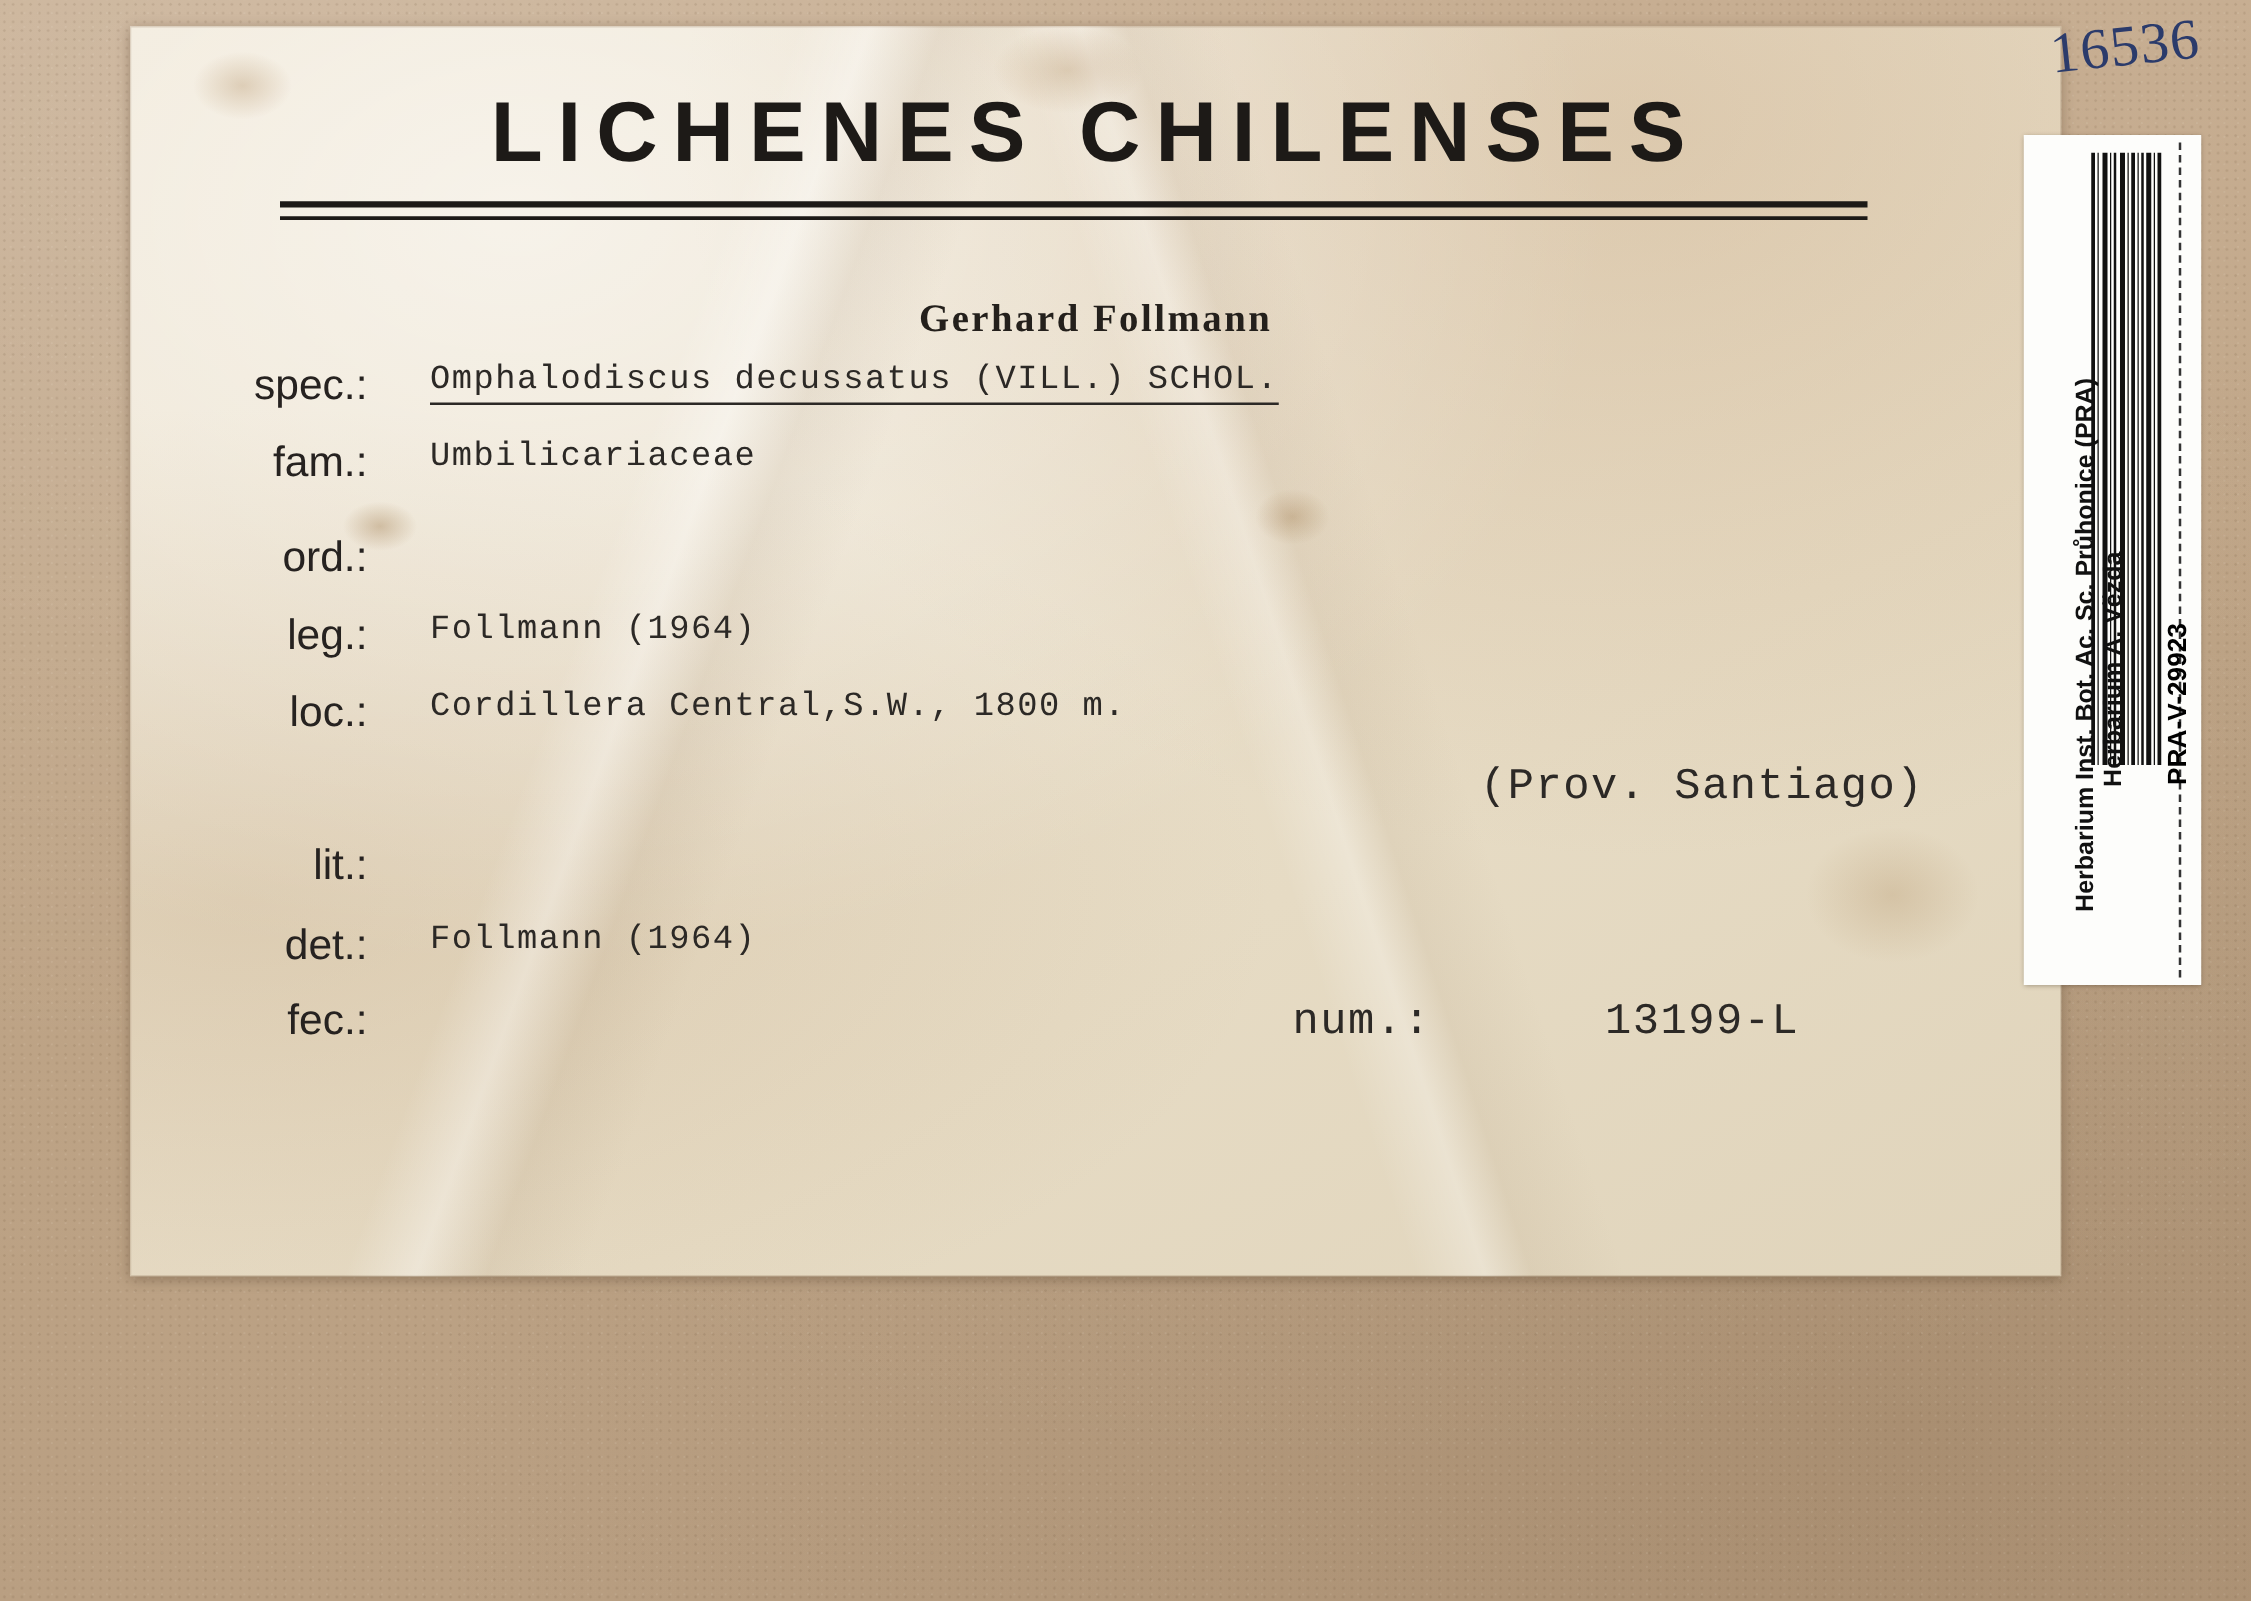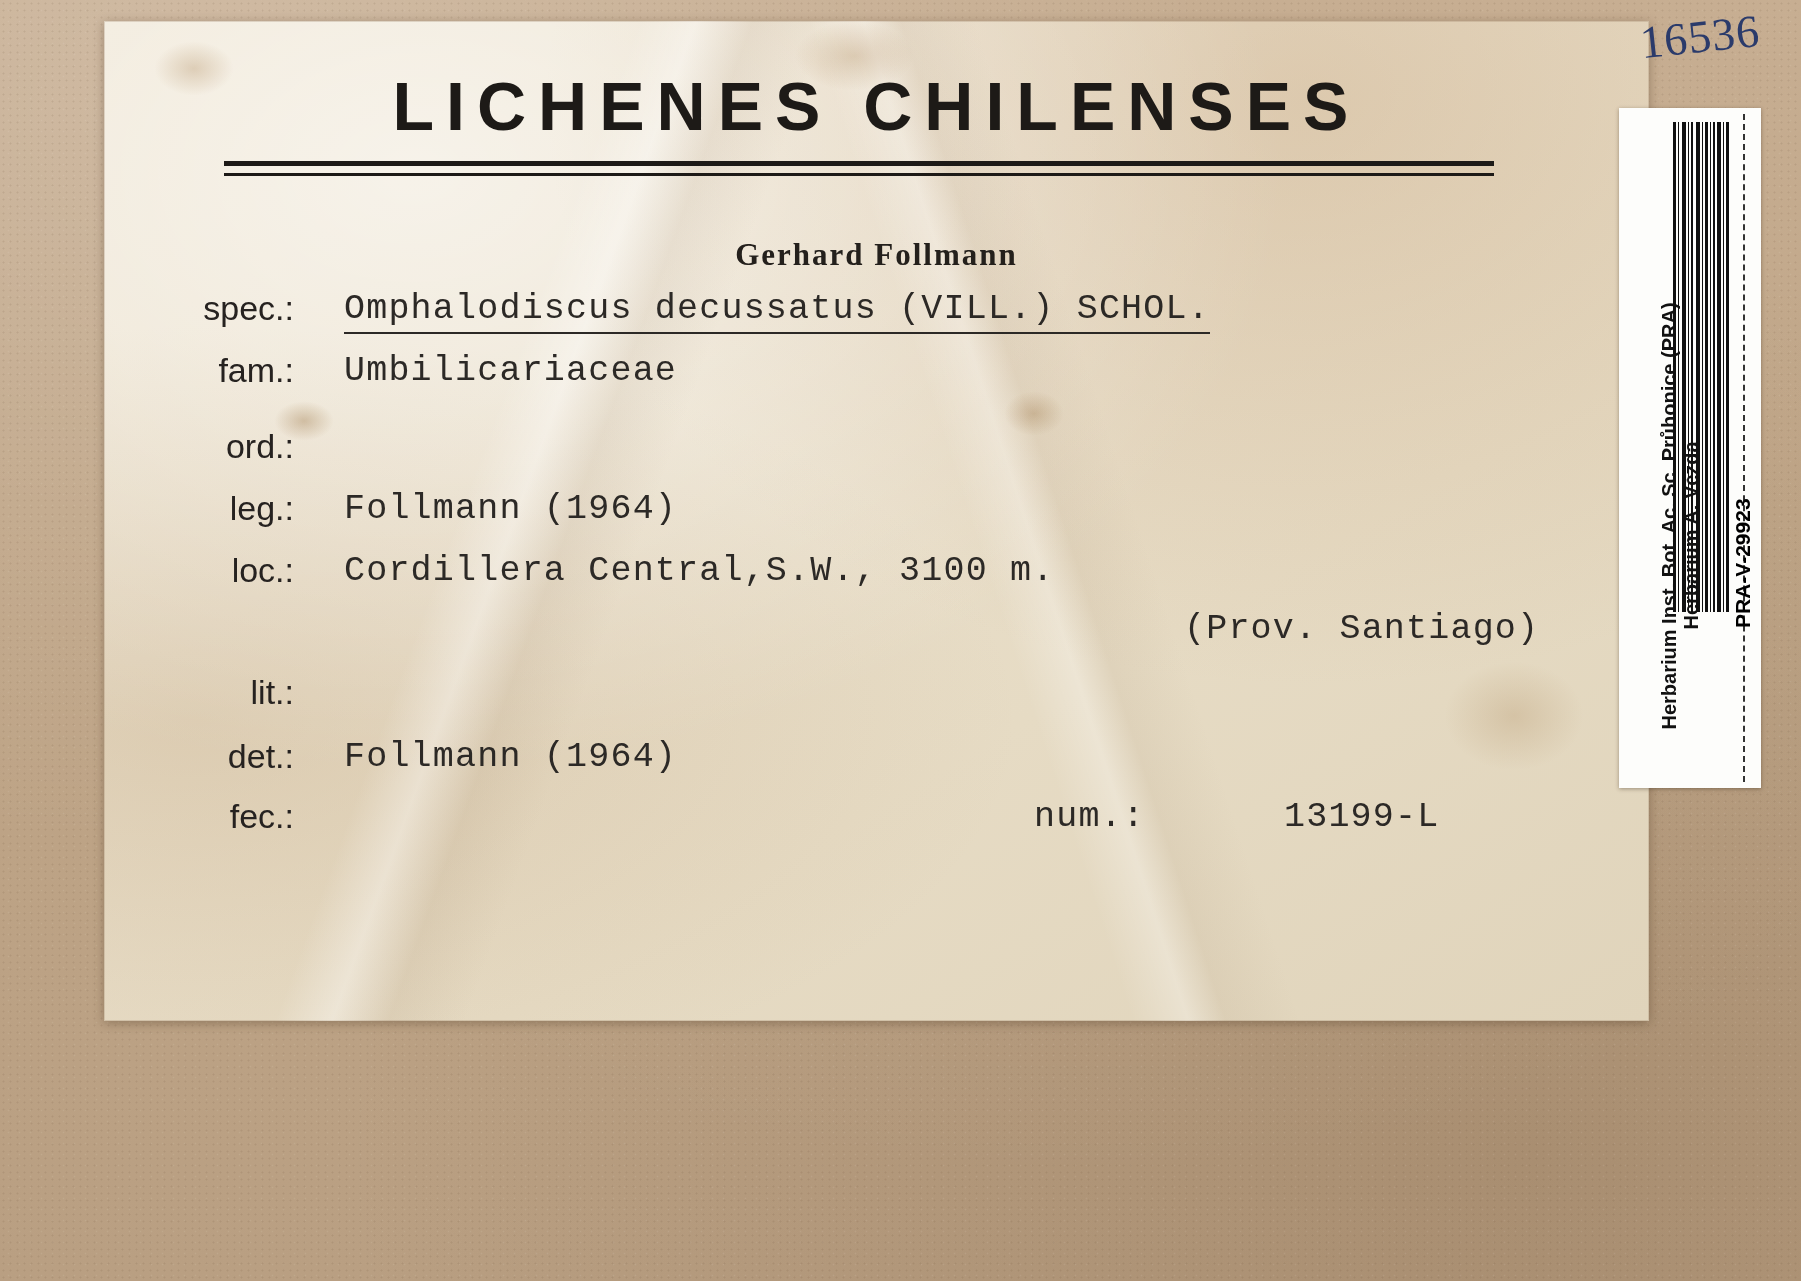--- a/index.html
+++ b/index.html
@@ -144,21 +144,21 @@
     text-align: right;
     font-family: "Liberation Sans", sans-serif;
     font-size: 34px;
     color: #262220;
     left: 0;
   }
   .val {
     position: absolute;
     left: 240px;
     font-family: "Liberation Mono", monospace;
-    font-size: 35px;
+    font-size: 27px;
     letter-spacing: 1.2px;
     color: #2c2926;
     white-space: pre;
   }
   .val.under {
     border-bottom: 2px solid #2c2926;
     padding-bottom: 3px;
   }
   .val2 {
     position: absolute;
@@ -289,21 +289,21 @@
         <div class="fld" style="top:14px;">ord.:</div>
       </div>
 
       <div class="row">
         <div class="fld">leg.:</div>
         <div class="val">Follmann (1964)</div>
       </div>
 
       <div class="row">
         <div class="fld">loc.:</div>
-        <div class="val">Cordillera Central,S.W., 3100 m.</div>
+        <div class="val">Cordillera Central,S.W., 1800 m.</div>
       </div>
 
       <div class="row" style="height:52px;text-decoration:underline;">
         <div class="val2" style="left:1080px; top:-4px;">(Prov. Santiago)</div>
       </div>
 
       <div class="row">
         <div class="fld" style="top:8px;">lit.:</div>
       </div>
 

